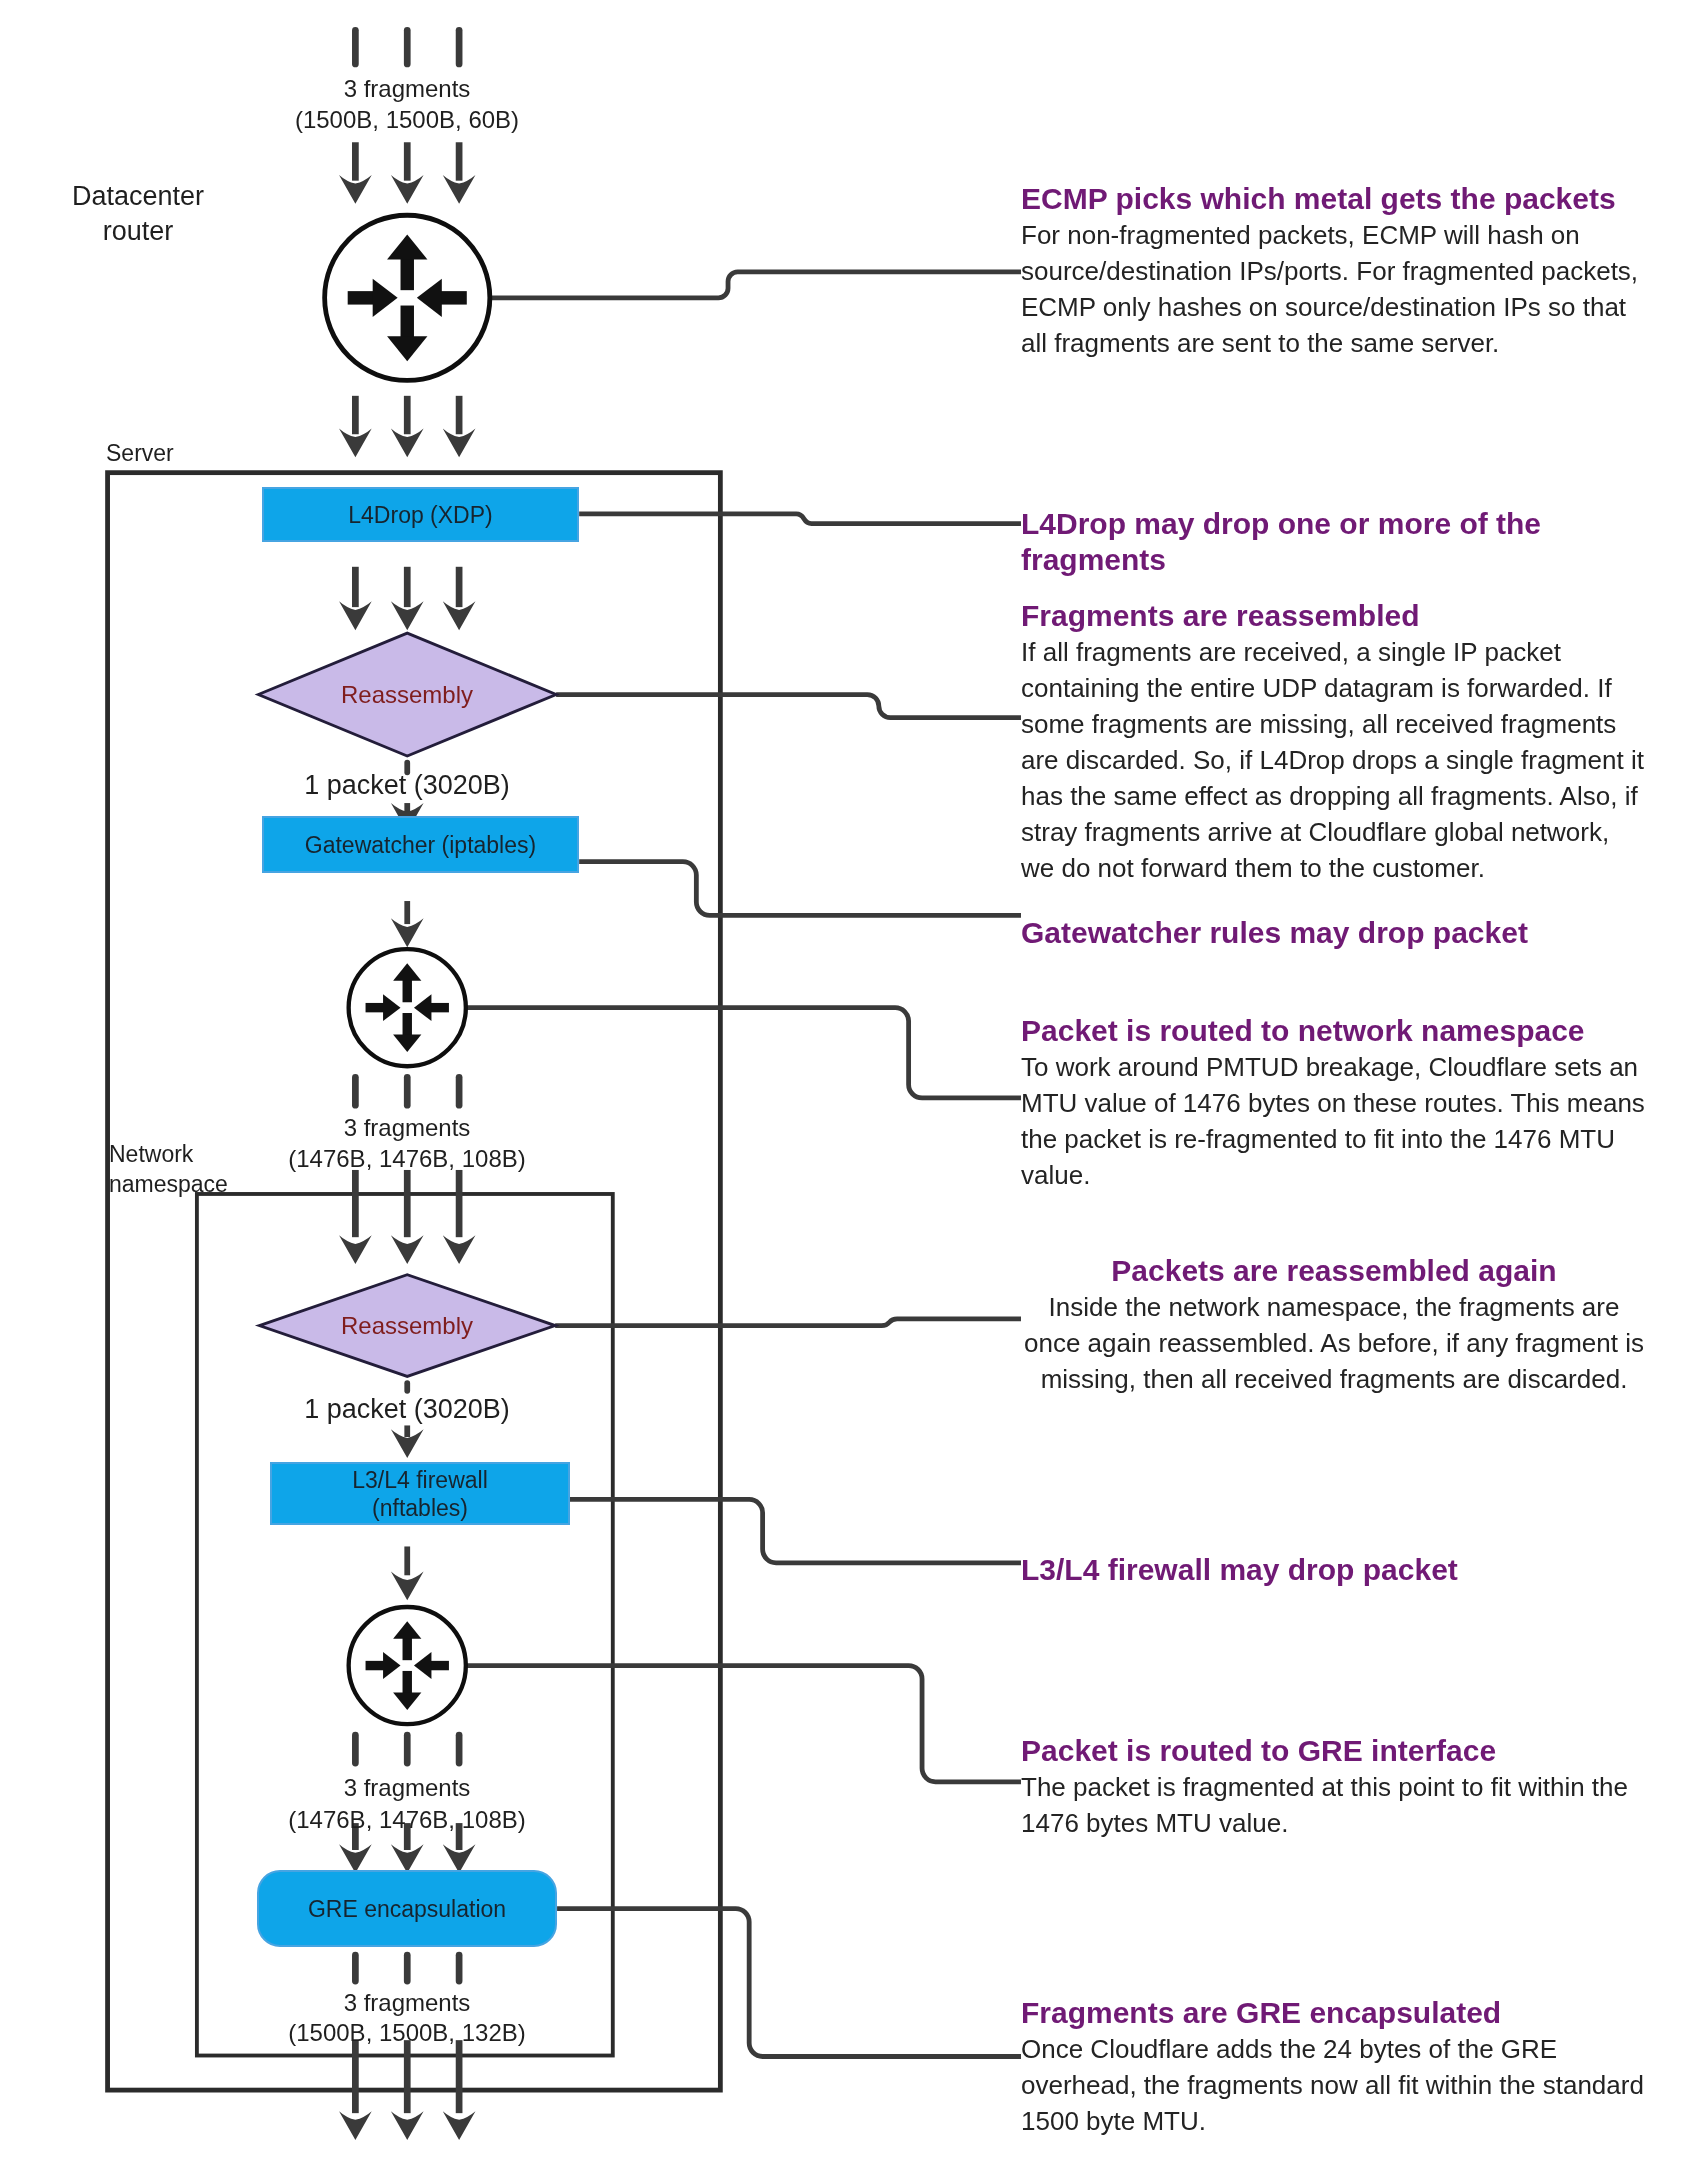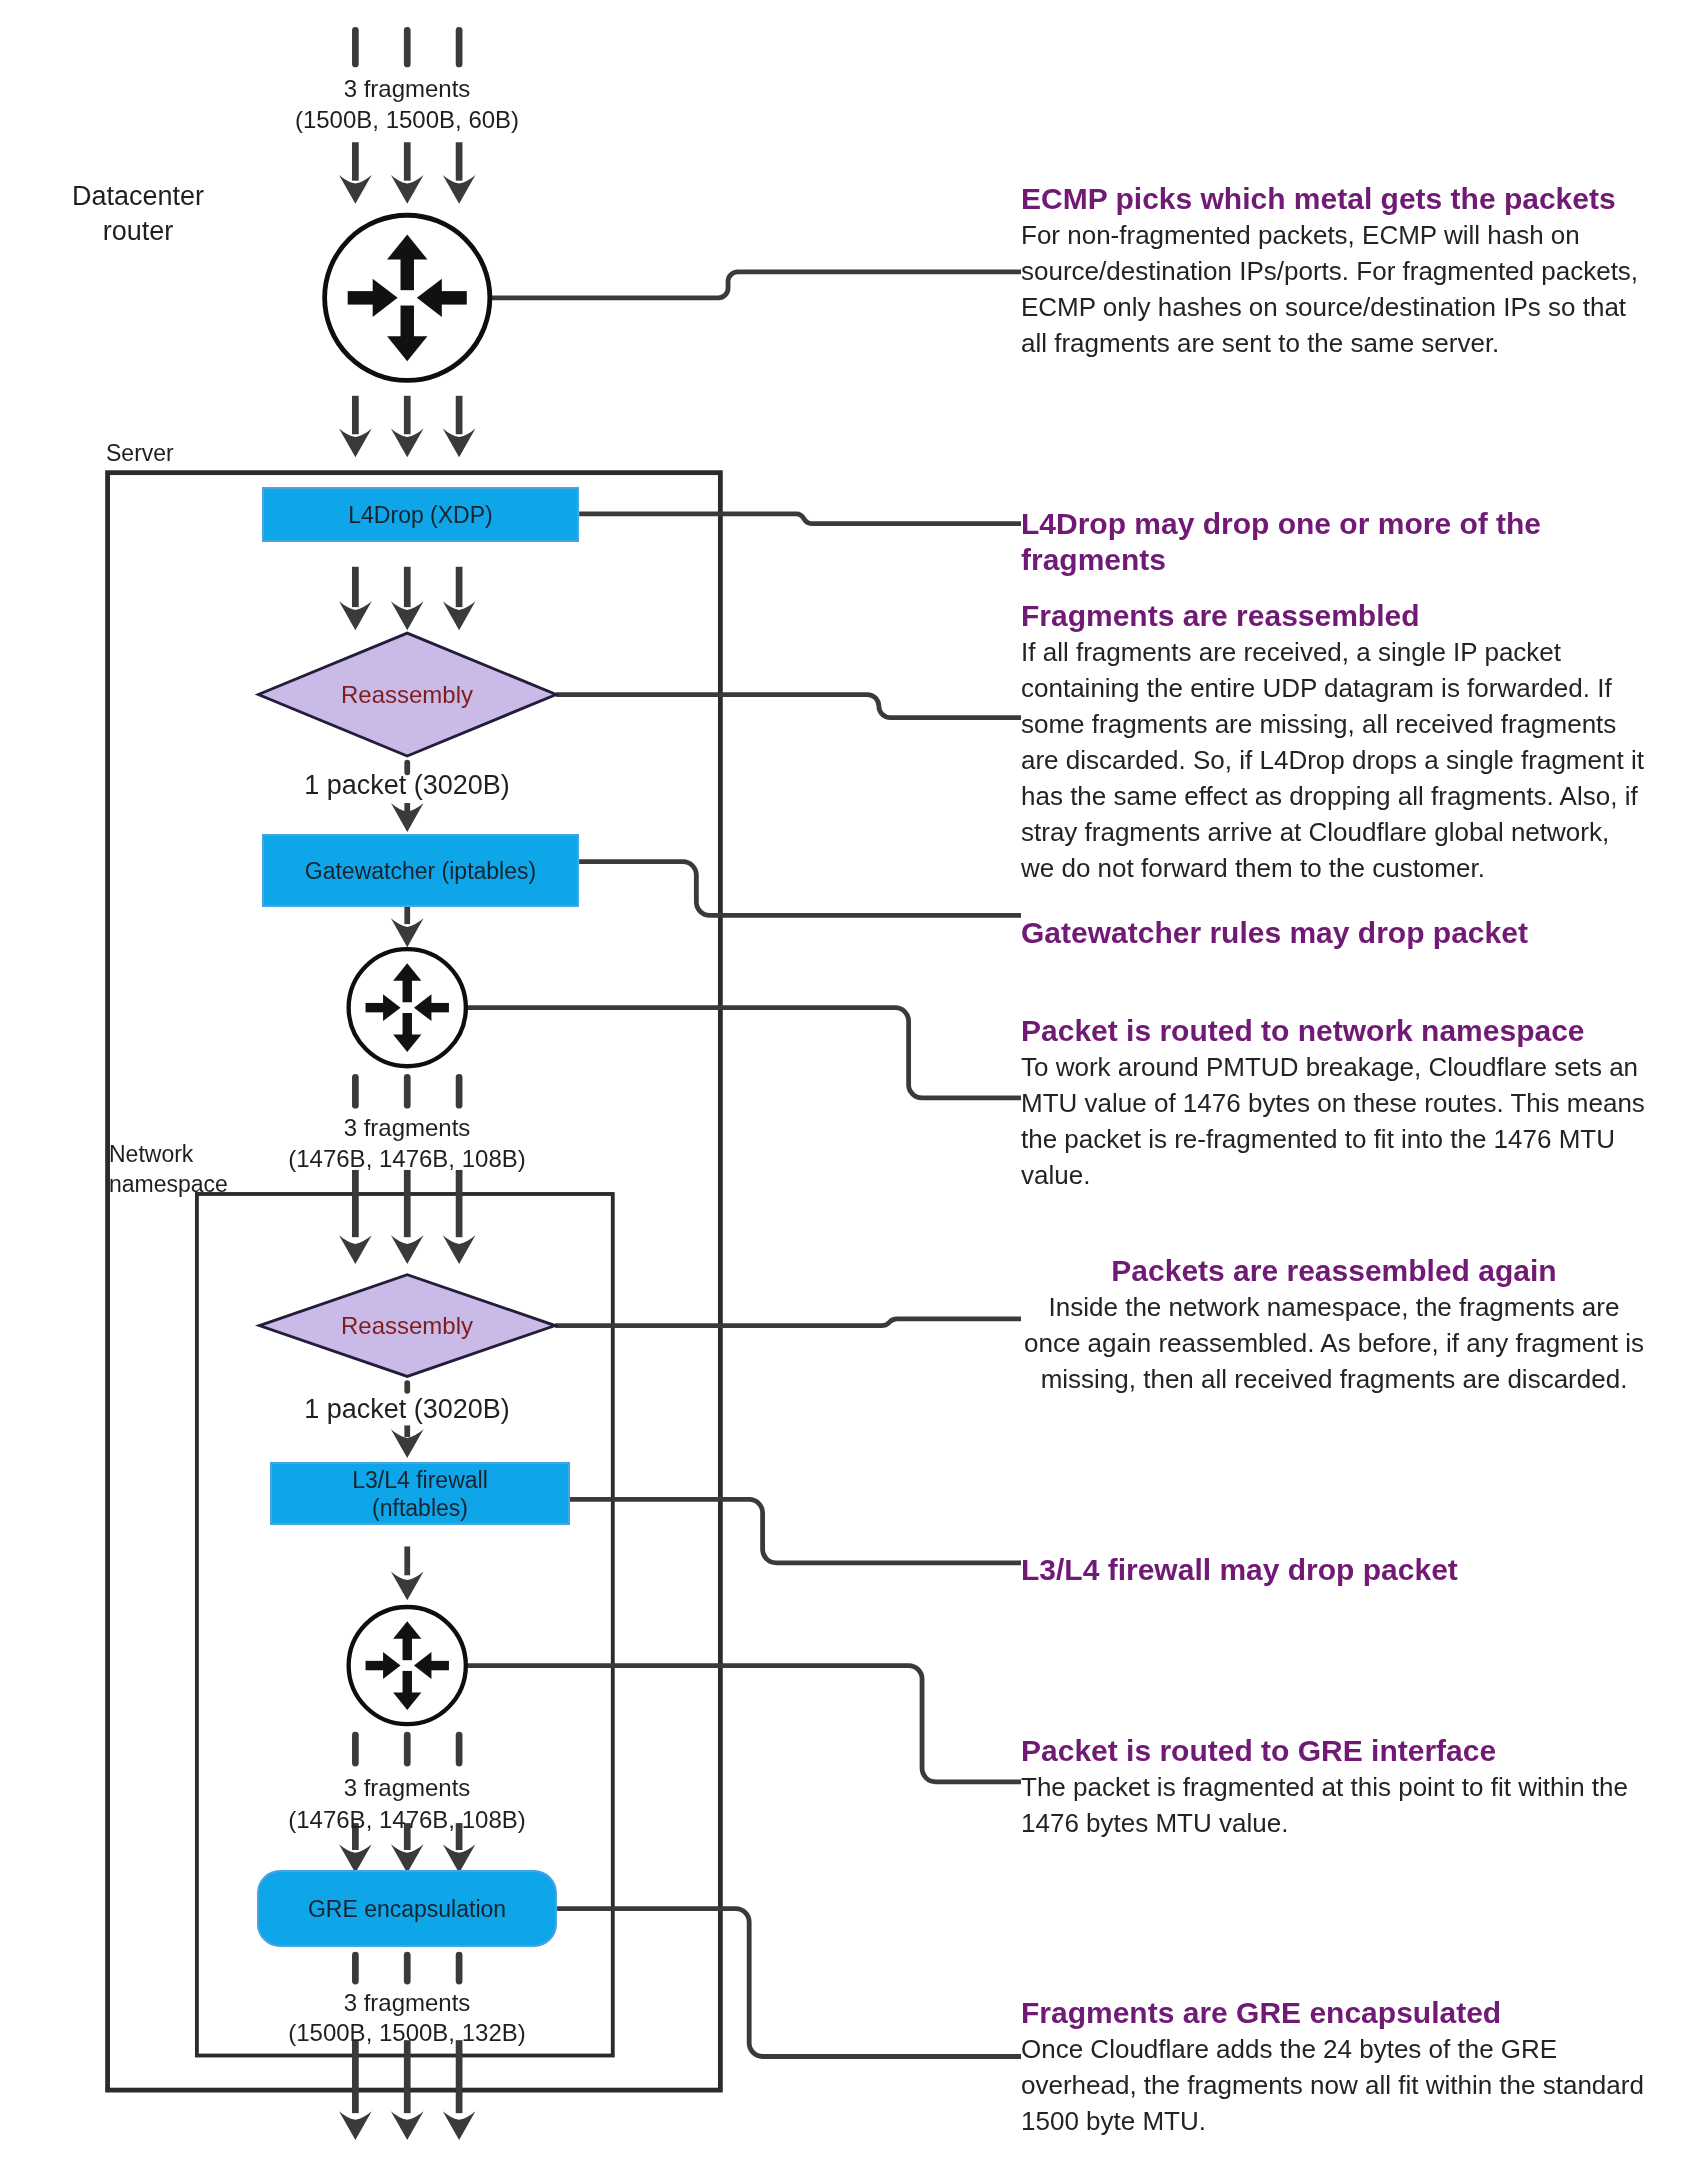--- a/index.html
+++ b/index.html
@@ -188,21 +188,21 @@
   <div class="lbl" style="left:106px;top:440px;font-size:23px;">Server</div>
 
   <div class="cyan-box" style="left:262px;top:487px;width:317px;height:55px;">
     <span>L4Drop (XDP)</span>
   </div>
 
   <div class="diamond-lbl" style="left:263px;top:666px;width:288px;height:58px;">Reassembly</div>
 
   <div class="lbl center packet-lbl" style="left:215px;top:770px;width:384px;">1 packet (3020B)</div>
 
-  <div class="cyan-box" style="left:262px;top:834px;width:317px;height:73px;">
+  <div class="cyan-box" style="left:262px;top:816px;width:317px;height:57px;">
     <span>Gatewatcher (iptables)</span>
   </div>
 
   <div class="lbl center flow-lbl" style="left:215px;top:1112px;width:384px;">3 fragments</div>
   <div class="lbl center flow-lbl" style="left:215px;top:1143px;width:384px;">(1476B, 1476B, 108B)</div>
 
   <div class="lbl" style="left:109px;top:1139px;font-size:23px;line-height:30px;">
     <div>Network</div>
     <div>namespace</div>
   </div>

